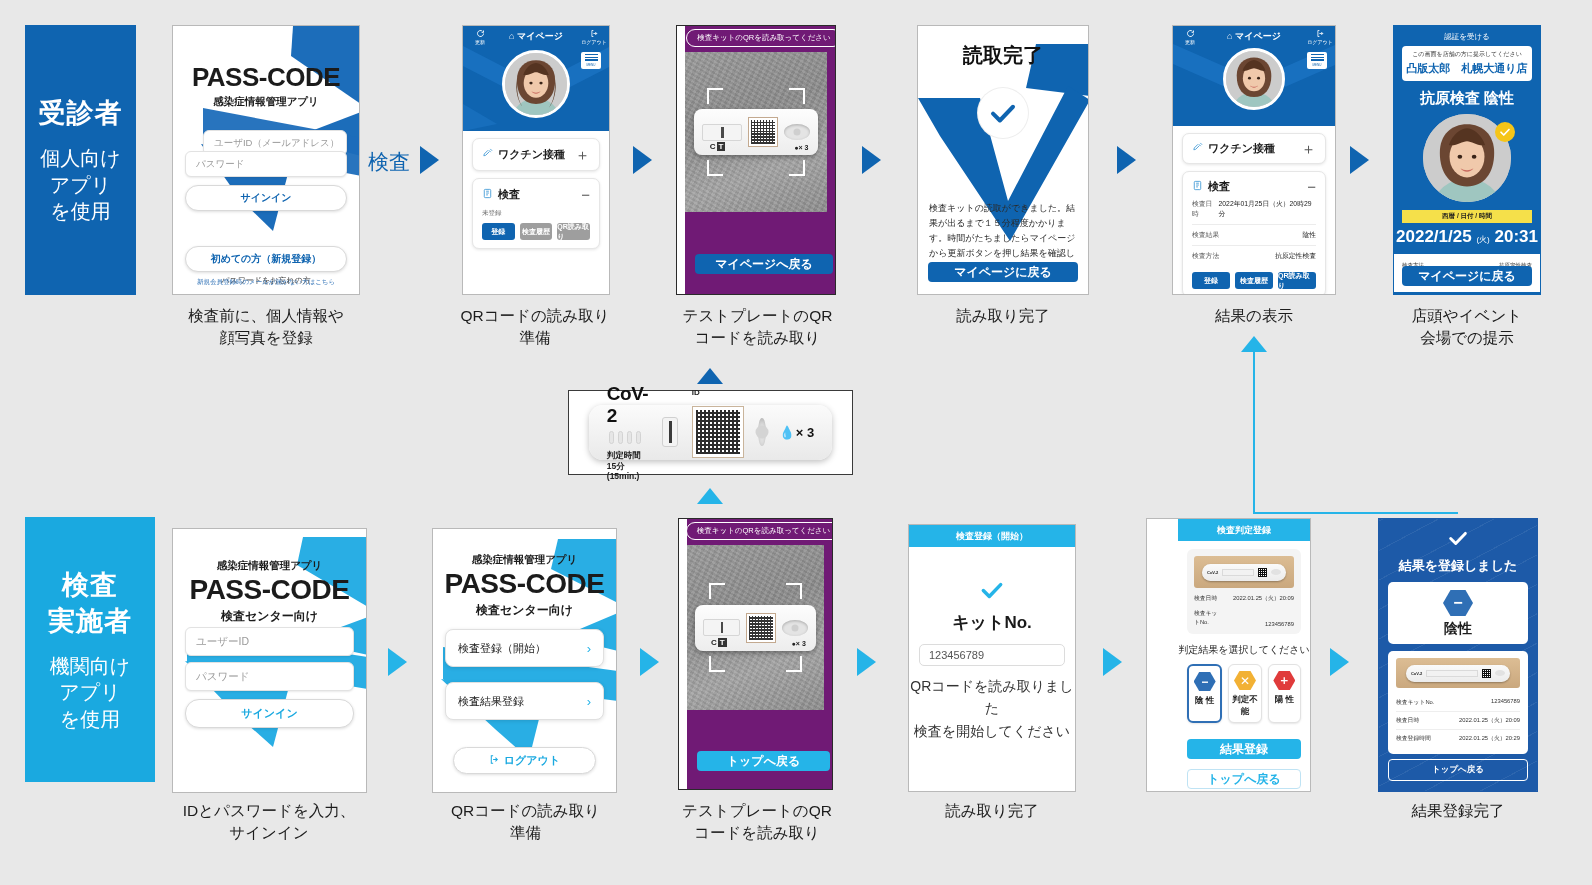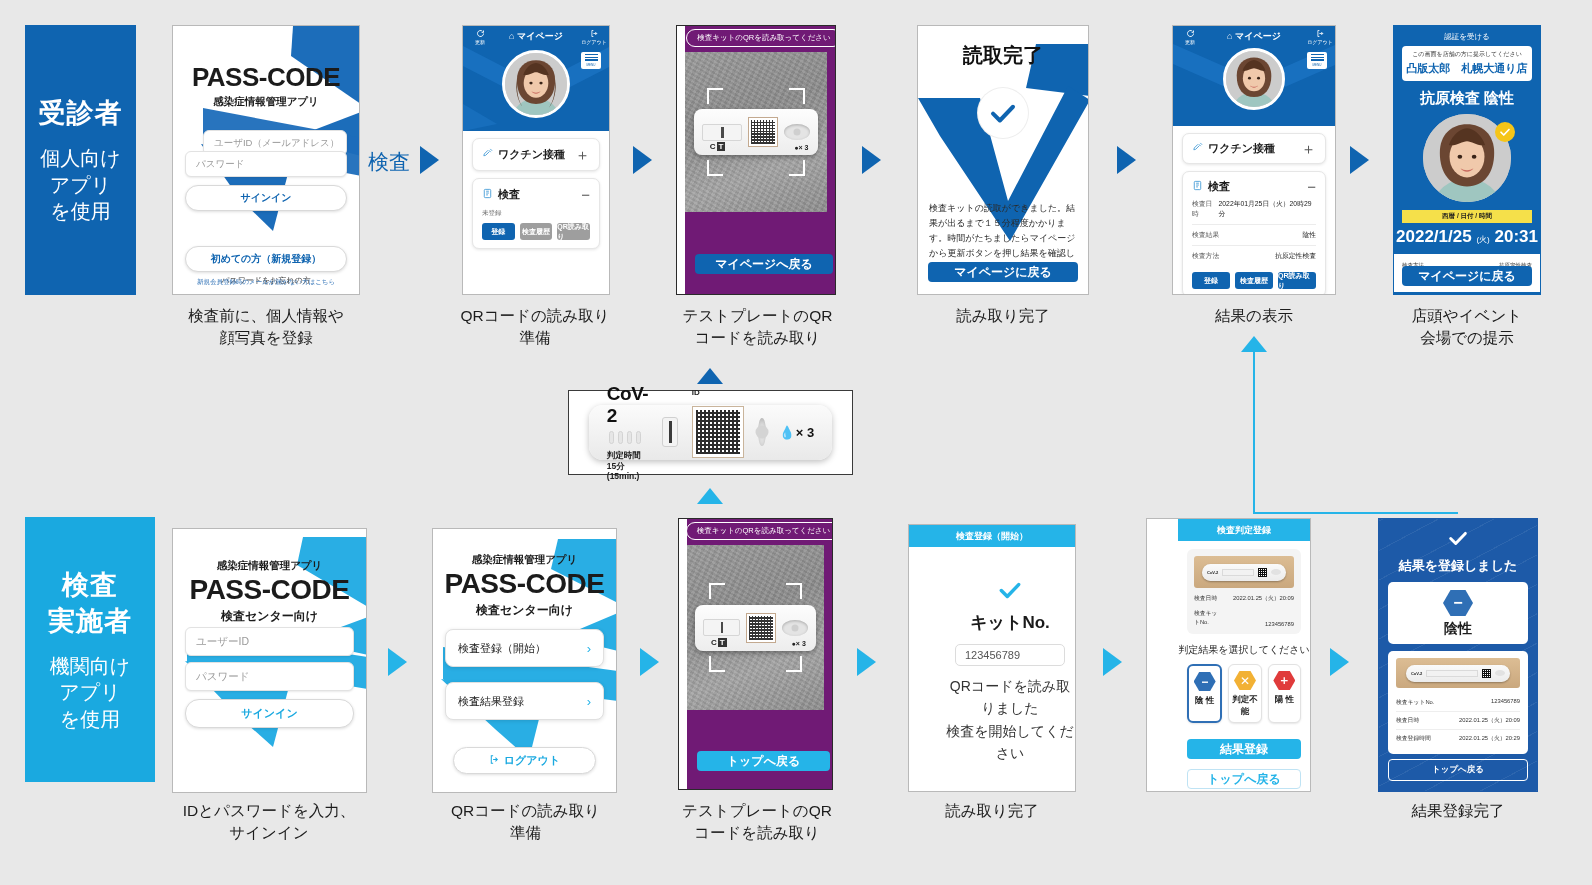--- a/index.html
+++ b/index.html
@@ -756,21 +756,21 @@
   </div>
   <div class="caption" style="left:668px; top:800px; width:178px; white-space:pre-line;"><span>テストプレートのQR
 コードを読み取り</span></div>
 
   <div class="arrow cyan" style="left:857px; top:648px;"></div>
 
   <div class="phone" style="left:908px; top:524px; width:168px; height:268px;">
     <div class="topbar-cyan">
       <span>検査登録（開始）</span>
     </div>
-    <div style="position:relative; height:246px;padding-left:36px;">
+    <div style="position:relative; height:246px;">
       <div style="text-align:center; margin-top:30px;">
         <svg width="26" height="26" viewBox="0 0 24 24" fill="none" stroke="#25b4e8" stroke-width="3.2" stroke-linecap="round" stroke-linejoin="round">
           <path d="M4 12.5l5.5 5.5L20 7"></path>
         </svg>
       </div>
       <div class="kit-title">キットNo.</div>
       <div class="kit-input">
         <span>123456789</span>
       </div>
       <div class="kit-note" style="white-space:pre-line;">QRコードを読み取りました

